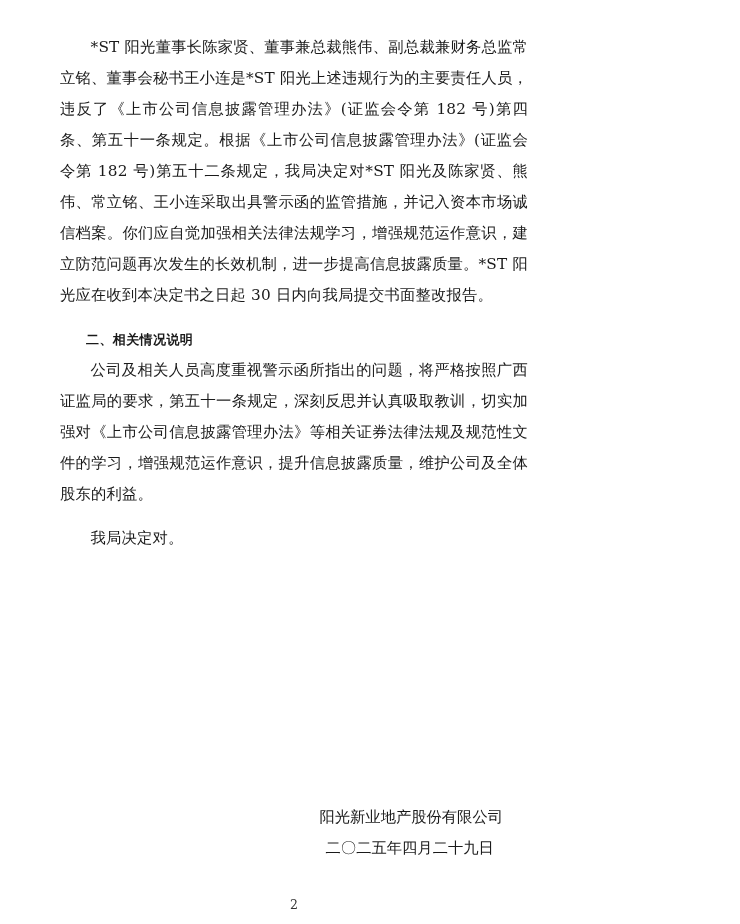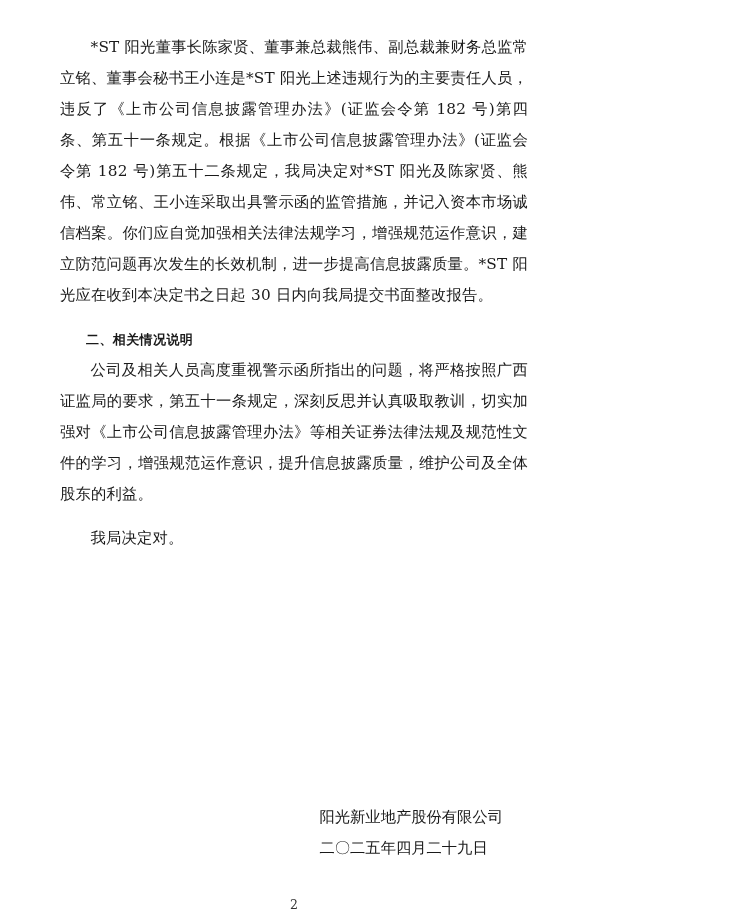--- a/index.html
+++ b/index.html
@@ -47,21 +47,21 @@
   .signature-block {
     position: absolute;
     right: 85px;
     bottom: 60px;
     text-align: left;
     font-size: 15.3px;
     line-height: 31px;
   }
   .signature-block div {
     white-space: nowrap;
-    text-align: left;
+    text-align: center;
   }
   .sig-line-2 {
     letter-spacing: 0.5em;
     padding-right: 2.8em;
   }
   .sig-line-3 {
     padding-right: 0.2em;
   }
   .page-number {
     position: absolute;

